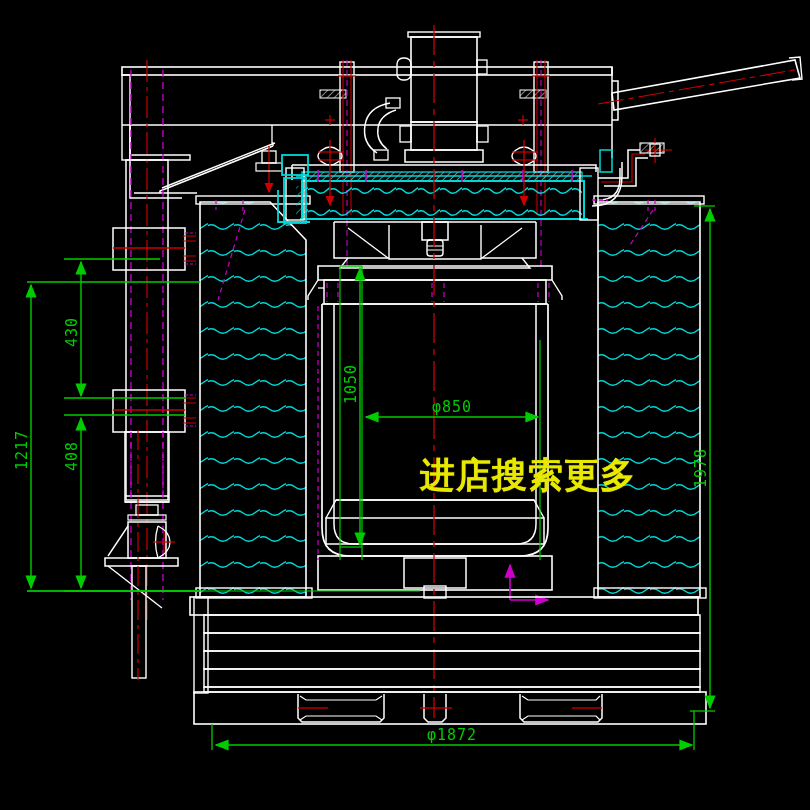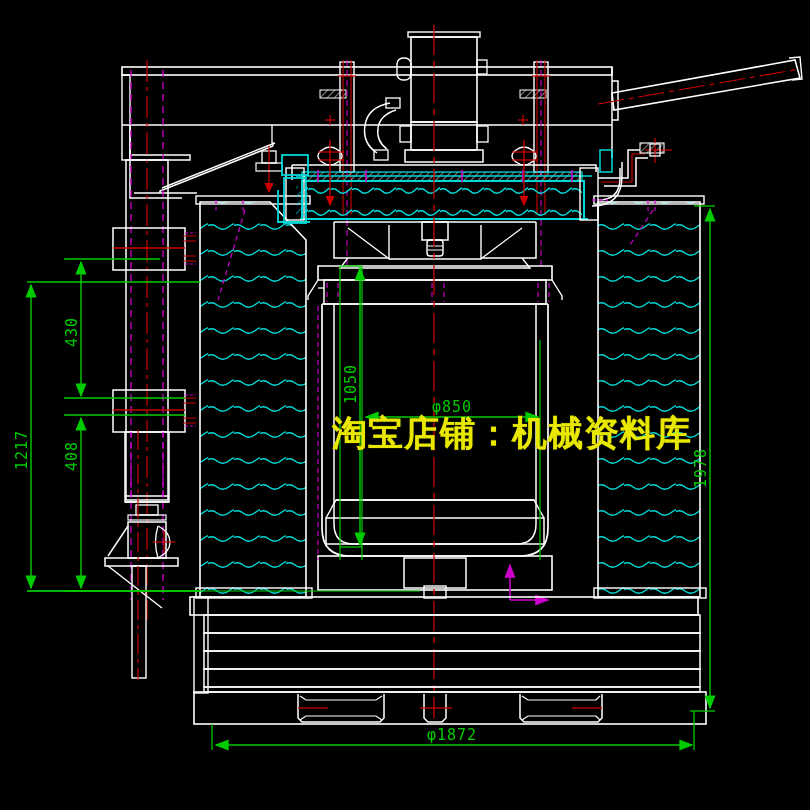--- a/index.html
+++ b/index.html
@@ -368,15 +368,15 @@
     <text transform="translate(77,332) rotate(-90)" text-anchor="middle">430</text>
     <text transform="translate(77,456) rotate(-90)" text-anchor="middle">408</text>
     <text transform="translate(356,384) rotate(-90)" text-anchor="middle">1050</text>
     <text transform="translate(706,468) rotate(-90)" text-anchor="middle">1978</text>
     <text x="452" y="412" text-anchor="middle">φ850</text>
     <text x="452" y="740" text-anchor="middle">φ1872</text>
   </g>
 
 </svg>
 
-<div class="wm wm1">淘宝店铺：机械资料库</div>
+<div class="wm wm2">进店搜索更多</div>
 
 </div>
 
 </body></html>

